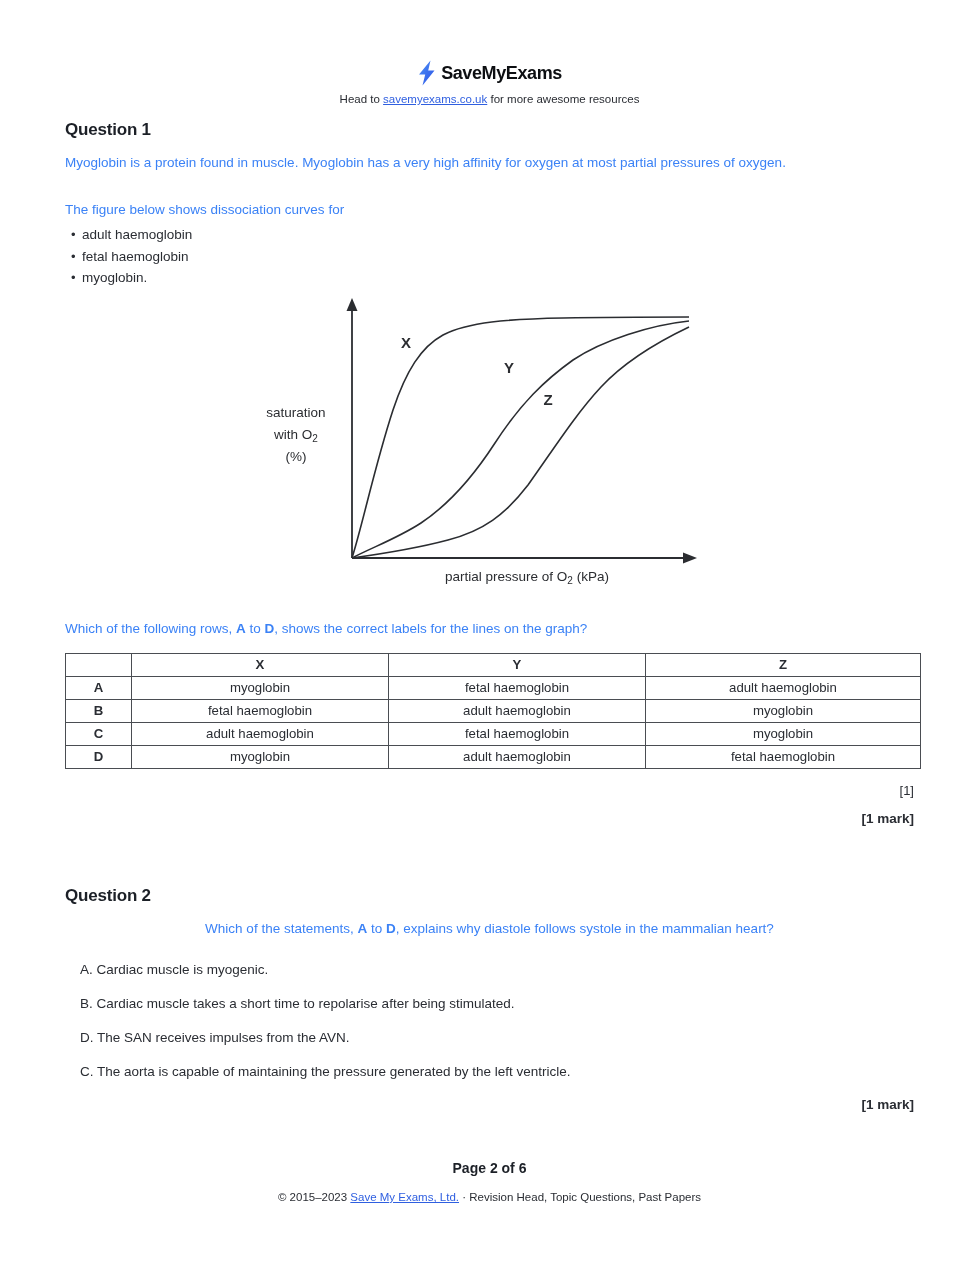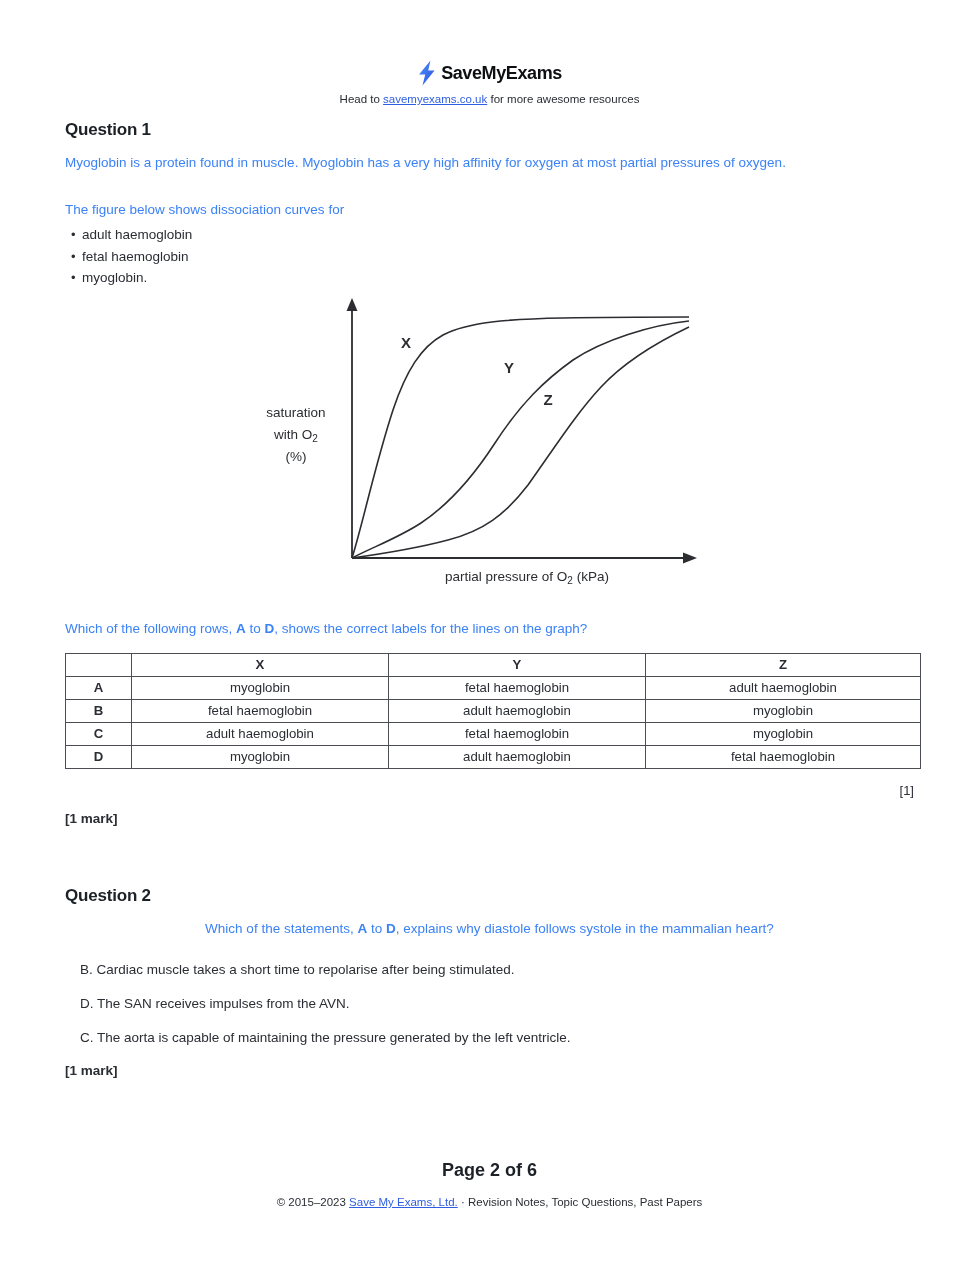--- a/index.html
+++ b/index.html
@@ -30,21 +30,21 @@
   .bullets { margin-top:5px; list-style:none; }
   .bullets li { position:relative; padding-left:17px; line-height:21.5px; font-size:13.5px; }
   .bullets li::before { content:"•"; position:absolute; left:6px; top:0; font-size:13px; }
 
   
   .figure-wrap { margin-top:6px; margin-left:188px; width:460px; height:300px; }
 
   
   .q1-prompt { margin-top:24px; }
   .marks-bracket { margin-top:14px; text-align:right; font-size:13px; }
-  .marks-label { margin-top:13px; font-size:13.5px; font-weight:700; }
+  .marks-label { margin-top:13px; text-align:right; font-size:13.5px; font-weight:700; }
 
   
   table.answers { margin-top:15px; width:855px; border-collapse:collapse; table-layout:fixed; }
   table.answers th, table.answers td {
     border:1px solid #4a4d52; height:23px;
     font-size:13.2px; text-align:center; vertical-align:middle;
     color:#2a2d33; font-weight:400; padding:1px 4px;
   }
   table.answers th { font-weight:700; }
   table.answers .row-letter { font-weight:700; }
@@ -52,21 +52,21 @@
 
   
   .q2-title { margin-top:60px; }
   .q2-prompt { margin-top:13px;text-align:center; }
   .options { margin-top:23px; }
   .option { padding-left:15px; font-size:13.5px; line-height:17px; margin-bottom:17px; }
   .q2-marks { margin-top:2px; }
 
   
   .footer { position:absolute; left:0; top:1152px; width:100%; text-align:center; }
-  .page-indicator { font-size:18px; font-weight:700; color:#1c2027; }
+  .page-indicator { font-size:14px; font-weight:700; color:#1c2027; }
   .copyright { margin-top:15px; font-size:11.5px; color:#2a2d33; }
 </style>
 </head>
 <body>
 
 <div class="page">
 
   <div class="header">
     <div class="brand">
       <svg width="19" height="26" viewBox="0 0 19 26">
@@ -163,27 +163,28 @@
     </tbody>
       </table>
 
     <div class="marks-bracket">[1]</div>
     <div class="marks-label">[1 mark]</div>
 
     <div class="q-title q2-title">Question 2</div>
     <div class="body-text q2-prompt"><span>Which of the statements, </span><span class="bold">A</span><span> to </span><span class="bold">D</span><span>, explains why diastole follows systole in the mammalian heart?</span></div>
 
     <div class="options">
+      <div class="option">A. Cardiac muscle is myogenic.</div>
       <div class="option">B. Cardiac muscle takes a short time to repolarise after being stimulated.</div>
       <div class="option">D. The SAN receives impulses from the AVN.</div>
       <div class="option">C. The aorta is capable of maintaining the pressure generated by the left ventricle.</div>
     </div>
 
     <div class="marks-label q2-marks">[1 mark]</div>
 
   </div>
 
   <div class="footer">
     <div class="page-indicator">Page 2 of 6</div>
-    <div class="copyright"><span>© 2015–2023 </span><span class="link">Save My Exams, Ltd.</span><span> · Revision Notes, Topic Questions, Past Papers</span></div>
+    <div class="copyright"><span>© 2015–2023 </span><span class="link">Save My Exams, Ltd.</span><span> · Revision Head, Topic Questions, Past Papers</span></div>
   </div>
 
 </div>
 
 </body></html>

